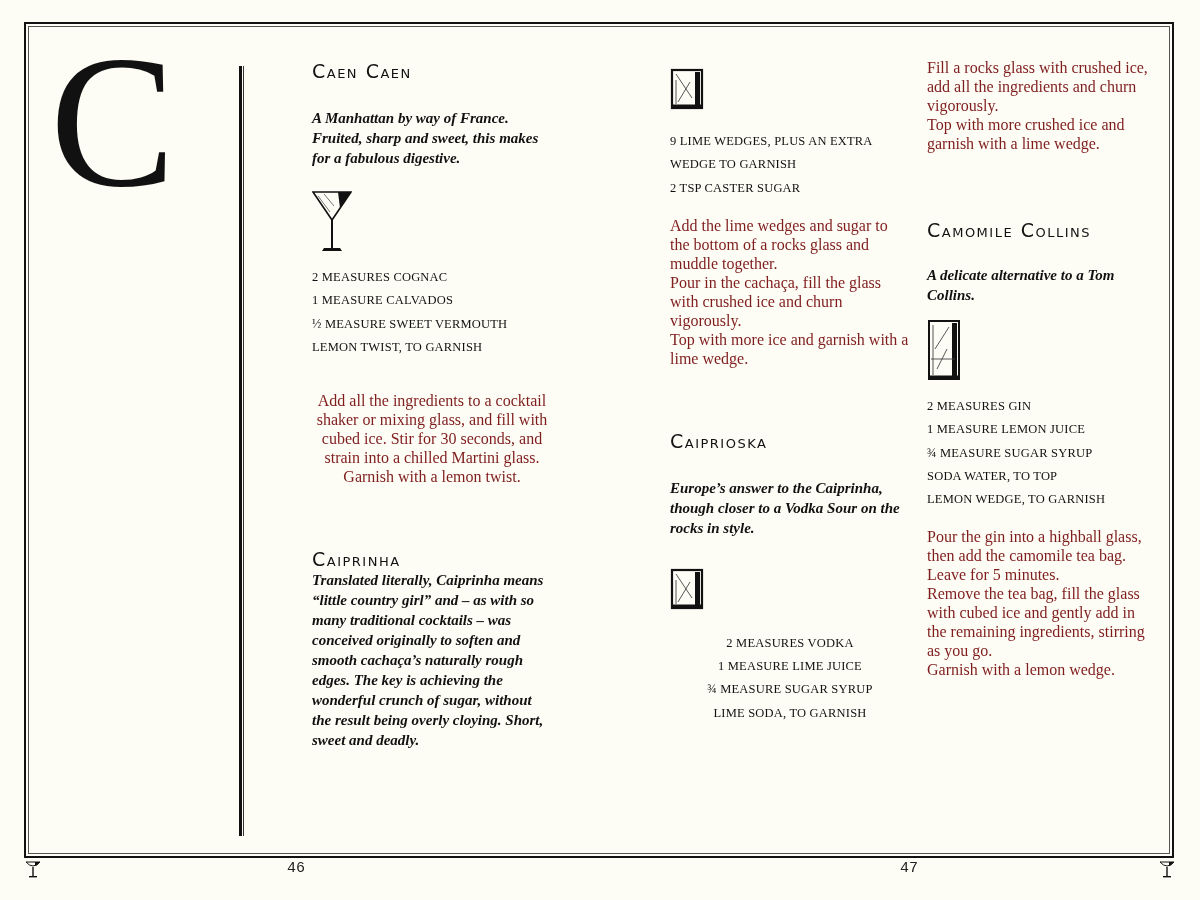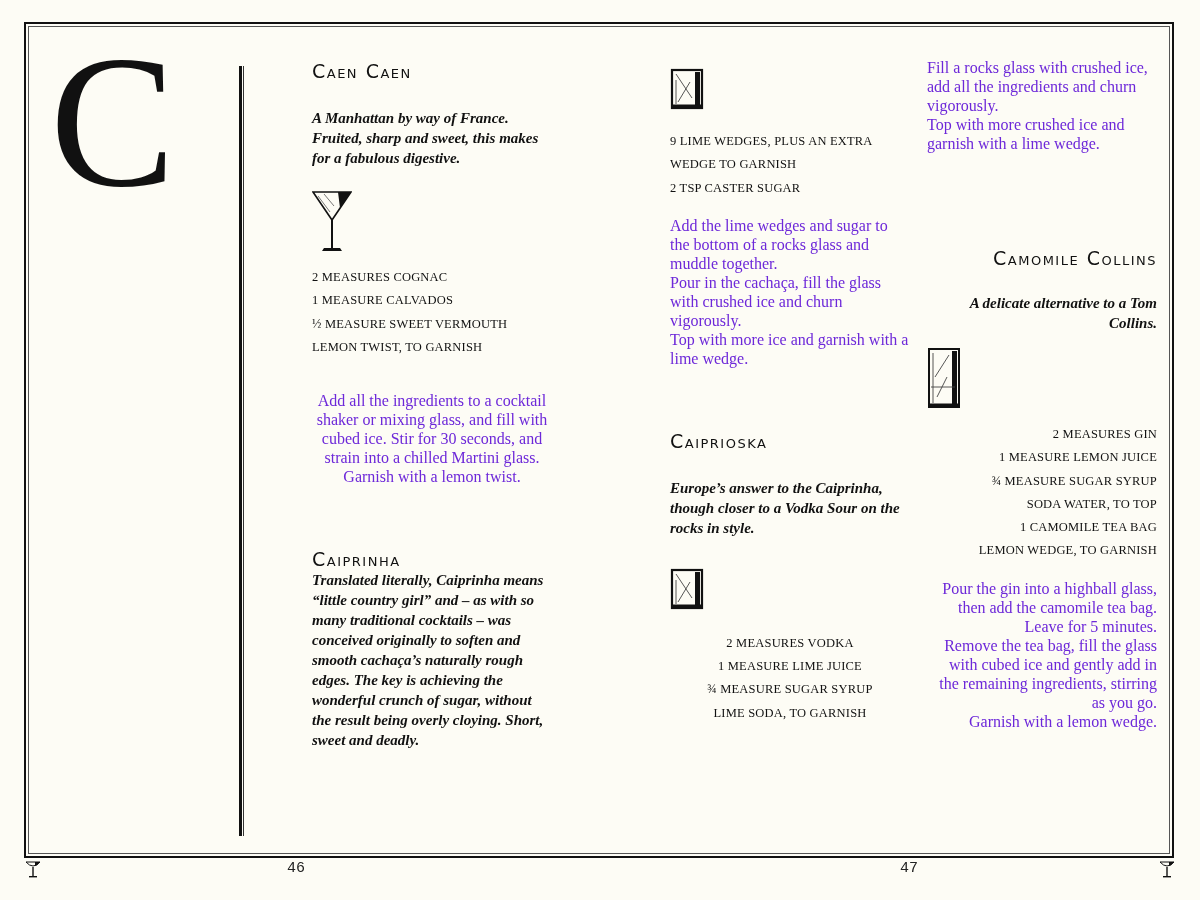--- a/index.html
+++ b/index.html
@@ -96,21 +96,21 @@
       margin: 0;
       font-size: 12.5px;
       line-height: 23.3px;
       letter-spacing: 0.2px;
       color: #111;
     }
     .method {
       font-size: 16px;
       line-height: 19px;
       margin: 0;
-      color: #6d28d9;
+      color: #7f1d1d;
     }
     .method span { display: block; }
     .glass {
       display: block;
     }
     .page-num {
       position: absolute;
       top: 860px;
       font-family: Liberation Mono, monospace;
       font-size: 15px;
@@ -203,35 +203,34 @@
 </div>
 
 <div class="col col3">
   <section>
     <p class="method">
       <span>Fill a rocks glass with crushed ice, add all the ingredients and churn vigorously.</span>
       <span>Top with more crushed ice and garnish with a lime wedge.</span>
     </p>
   </section>
 
-  <section style="margin-top:94px;text-align:right;">
+  <section style="margin-top:66px;">
     <h2 class="title">Camomile Collins</h2>
     <p class="intro" style="margin-top:24px;">A delicate alternative to a Tom Collins.</p>
     <svg class="glass" style="margin-top:14px;" width="34" height="62" viewBox="0 0 34 62">
       <rect x="2" y="2" width="30" height="58" fill="#fdfcf5" stroke="#111" stroke-width="2"></rect>
       <rect x="25" y="4" width="5" height="54" fill="#111"></rect>
       <path d="M6 6 L6 56 M8 30 L22 8 M10 50 L20 30 M4 40 L28 40" stroke="#444" stroke-width="0.9" fill="none"></path>
       <path d="M2 58 L32 58" stroke="#111" stroke-width="3"></path>
     </svg>
     <ul class="ingredients" style="margin-top:14px;">
       <li>2 MEASURES GIN</li>
       <li>1 MEASURE LEMON JUICE</li>
       <li>¾ MEASURE SUGAR SYRUP</li>
       <li>SODA WATER, TO TOP</li>
-      <li>1 CAMOMILE TEA BAG</li>
       <li>LEMON WEDGE, TO GARNISH</li>
     </ul>
     <p class="method" style="margin-top:16px;">
       <span>Pour the gin into a highball glass, then add the camomile tea bag.</span>
       <span>Leave for 5 minutes.</span>
       <span>Remove the tea bag, fill the glass with cubed ice and gently add in the remaining ingredients, stirring as you go.</span>
       <span>Garnish with a lemon wedge.</span>
     </p>
   </section>
 </div>

